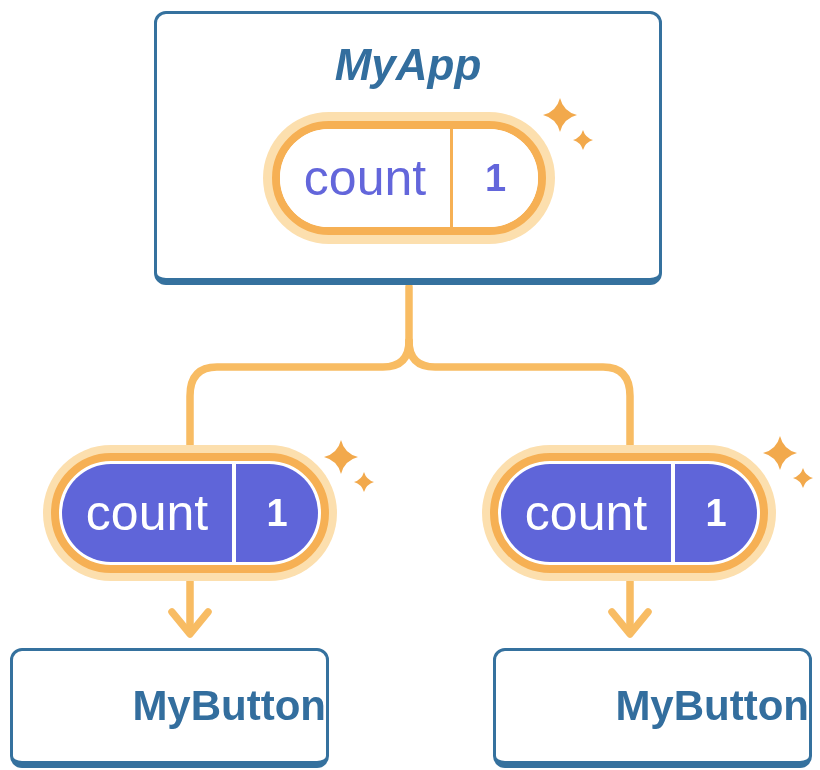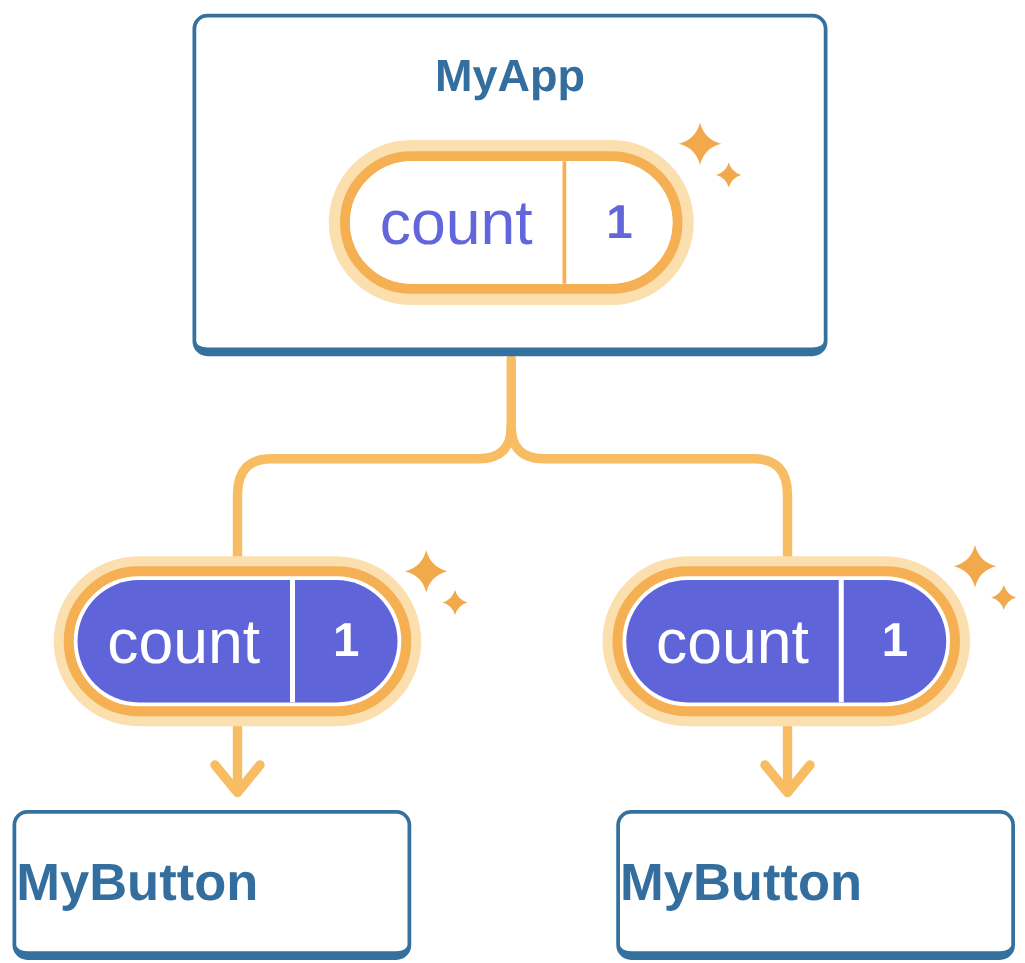--- a/index.html
+++ b/index.html
@@ -19,23 +19,23 @@
     font-family:"Liberation Sans", sans-serif;
   }
   .connectors{position:absolute;left:0;top:0;width:820px;height:770px;}
   .connectors path{fill:none;stroke:var(--line);stroke-width:7.5;stroke-linecap:round;stroke-linejoin:round;}
   .card{
     position:absolute;background:var(--card-bg);
     border:3px solid var(--blue-border);border-bottom-width:7px;border-radius:12px;
     box-sizing:border-box;
   }
   .card-myapp{left:154px;top:11px;width:508px;height:274px;text-align:center;}
-  .card-title{margin-top:26px;font-size:36px;font-weight:700;color:var(--blue-text);}
+  .card-title{margin-top:26px;font-size:44px;font-weight:700;color:var(--blue-text);font-style:italic;}
   .card-button{
-    display:flex;align-items:center;justify-content:flex-start;
+    display:flex;align-items:center;justify-content:flex-end;
     width:319px;height:120px;top:648px;
   }
   .button-title{font-size:42px;font-weight:700;color:var(--blue-text);}
   .pill{
     position:absolute;background:var(--glow);border-radius:999px;
     box-sizing:border-box;
   }
   .pill-ring{
     width:100%;height:100%;box-sizing:border-box;background:#fff;
     border:8px solid var(--ring);border-radius:999px;

